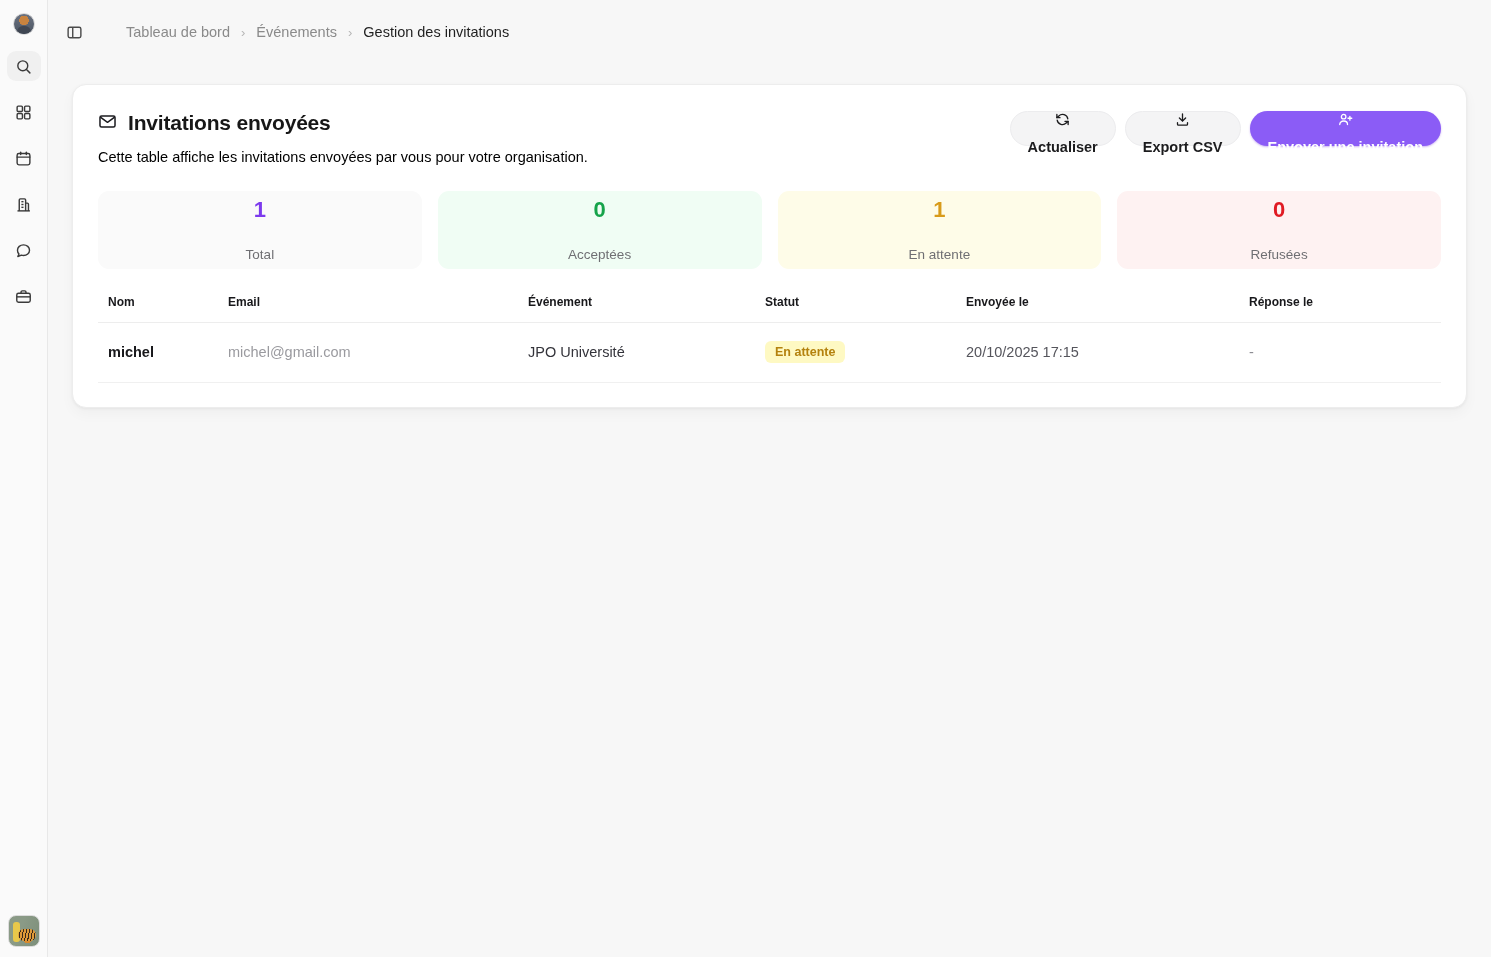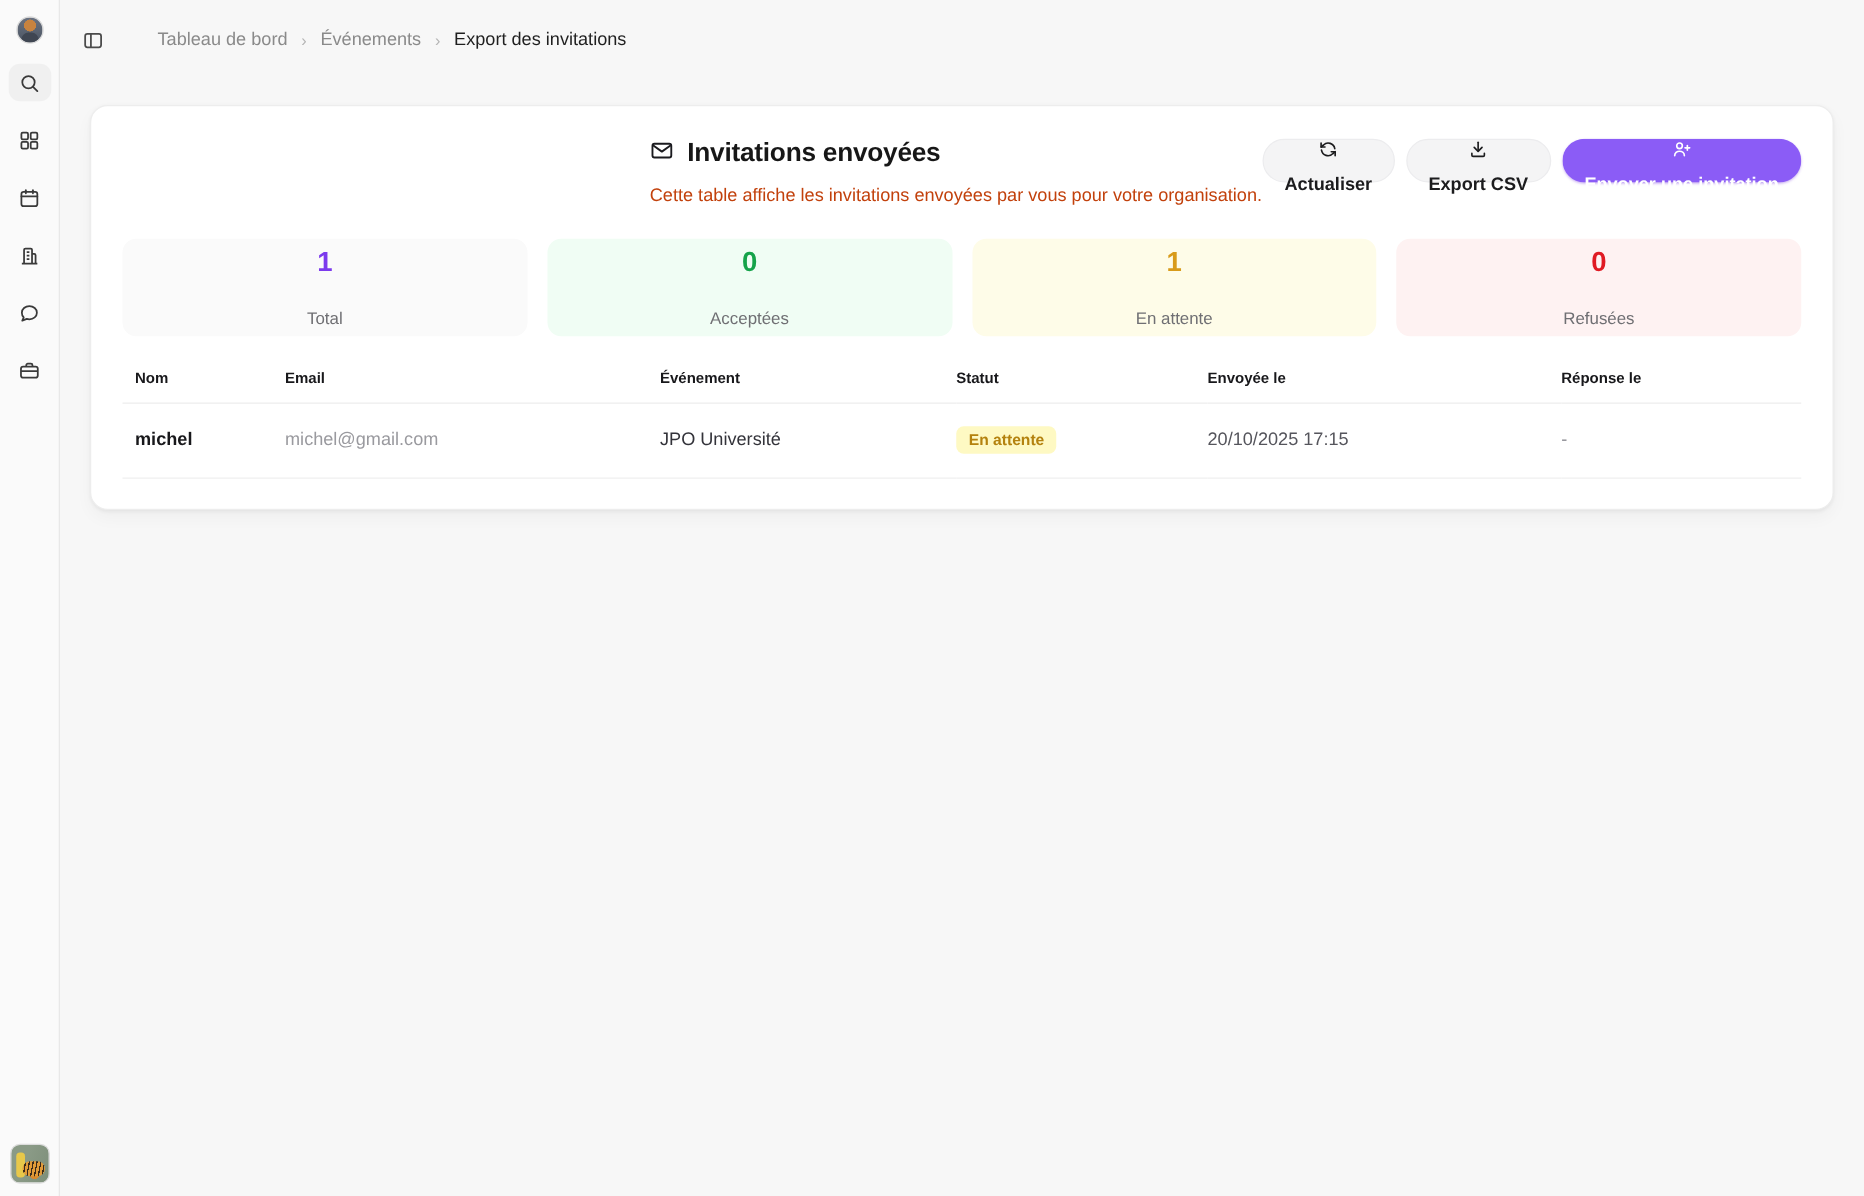--- a/index.html
+++ b/index.html
@@ -77,24 +77,24 @@
 
   
   .card {
     position: absolute; left: 24px; top: 84px; width: 1395px;
     background: #ffffff;
     border: 1px solid #ededed;
     border-radius: 14px;
     box-shadow: 0 1px 3px rgba(0,0,0,0.05), 0 6px 14px rgba(0,0,0,0.035);
     padding: 26px 25px 24px 25px;
   }
-  .card-head { display: flex; align-items: flex-start; justify-content: flex-end; }
+  .card-head { display: flex; align-items: flex-start; justify-content: space-between; }
   .title-row { display: flex; align-items: center; gap: 11px; }
   .title-text { font-size: 21px; font-weight: 700; color: #171717; letter-spacing: -0.2px; }
-  .subtitle { margin-top: 14px; font-size: 14.5px; color: #c2410c; }
+  .subtitle { margin-top: 14px; font-size: 14.5px; color: #000000; }
 
   .actions { display: flex; align-items: center; gap: 9px; }
   .btn {
     display: inline-flex; align-items: center; gap: 9px;
     height: 35px; padding: 0 17px; border-radius: 18px;
     font-size: 14.5px; font-weight: 600; white-space: nowrap;
     border: 1px solid transparent;
     flex-direction: column;
   }
   .btn-ghost { background: #f4f4f5; color: #1c1c1e; border-color: #ececee; }
@@ -219,21 +219,21 @@
         <svg width="17" height="17" viewBox="0 0 24 24" fill="none" stroke="currentColor" stroke-width="2" stroke-linejoin="round">
             <rect x="3" y="4.5" width="18" height="15" rx="2.5"></rect>
             <line x1="9.5" y1="4.5" x2="9.5" y2="19.5"></line>
           </svg>
       </div>
       <div class="breadcrumb">
         <span class="crumb">Tableau de bord</span>
         <span class="crumb-sep">›</span>
         <span class="crumb">Événements</span>
         <span class="crumb-sep">›</span>
-        <span class="crumb current">Export des invitations</span>
+        <span class="crumb current">Gestion des invitations</span>
       </div>
     </div>
 
     <div class="card">
 
       <div class="card-head">
         <div>
           <div class="title-row">
             <span>
               <svg width="19" height="19" viewBox="0 0 24 24" fill="none" stroke="#1b1b1f" stroke-width="1.9" stroke-linejoin="round">

